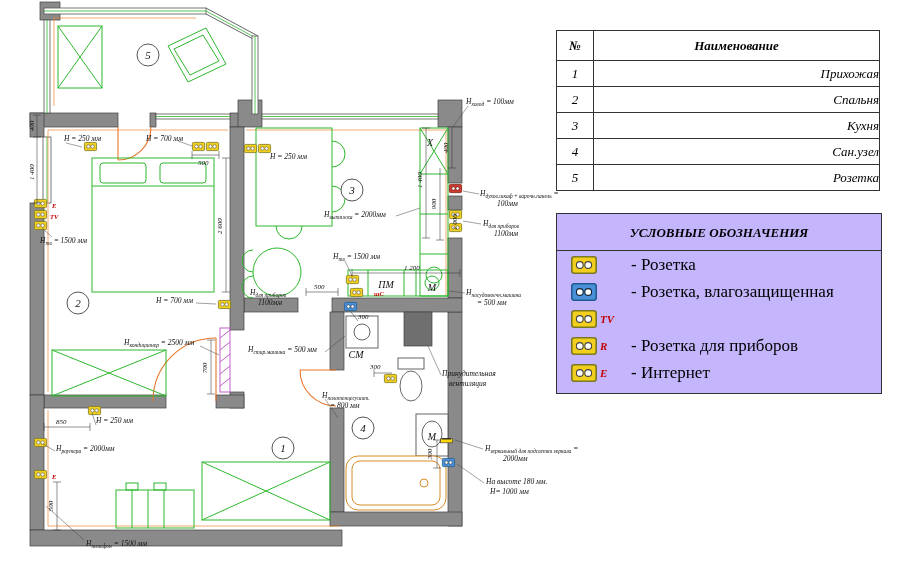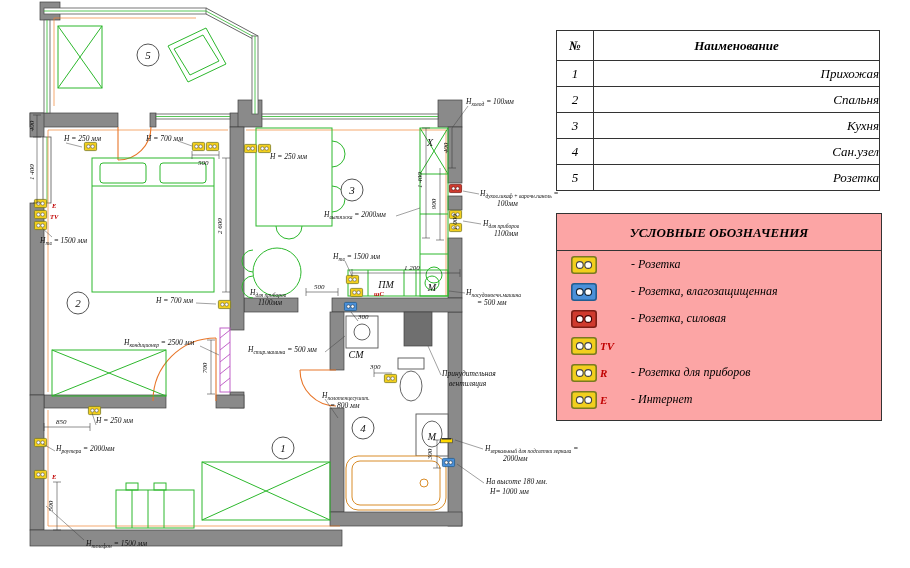--- a/index.html
+++ b/index.html
@@ -22,26 +22,26 @@
   .dtx{font-size:7px;font-style:italic}
   .mk{font-size:10px;font-style:italic;text-anchor:middle}
   .rm{font-size:11px;font-style:italic;text-anchor:middle}
   .rmc{fill:#fff;stroke:#555;stroke-width:1}
   .red{fill:#c00000;font-size:6.5px;font-style:italic;font-weight:bold}
   .rooms{position:absolute;left:556px;top:30px;width:324px;border-collapse:collapse;font-style:italic;font-size:13px;background:#fff}
   .rooms th,.rooms td{border:1px solid #333;height:25px;padding:0}
   .rooms th{font-weight:bold;font-style:italic;text-align:center;height:29px}
   .rooms td.num{width:36px;text-align:center}
   .rooms td.nm{padding-left:10px;text-align:right}
-  .legend{position:absolute;left:556px;top:213px;width:324px;border:1px solid #333;background:#fca5a5;padding-bottom:7px}
+  .legend{position:absolute;left:556px;top:213px;width:324px;border:1px solid #333;background:#c4b5fd;padding-bottom:7px}
   .lg-title{font-weight:bold;font-style:italic;font-size:13px;text-align:center;padding:11px 0 9px;border-bottom:1px solid #333}
   .lg-row{display:flex;align-items:center;height:27px;padding-left:14px}
   .lg-icon{width:52px;display:flex;align-items:center;gap:3px}
   .lg-tag{color:#c00000;font-weight:bold;font-style:italic;font-size:11px}
-  .lg-label{font-style:italic;font-size:12px;padding-left:8px;white-space:nowrap}
+  .lg-label{font-size:17px;padding-left:8px;white-space:nowrap}
 </style>
 </head>
 <body>
 
 <div id="stage">
 
 <svg width="910" height="568" viewBox="0 0 910 568" xmlns="http://www.w3.org/2000/svg">
   <defs>
     <g id="sockY">
           <rect x="0.4" y="0.4" width="12.2" height="8.2" rx="1.2" fill="#f2cf1d" stroke="#7a7a22" stroke-width="0.8"></rect>
@@ -429,28 +429,20 @@
     <span class="lg-icon">
           <svg width="26" height="18" viewBox="0 0 13 9">
             <use href="#sockB"></use>
           </svg>
         </span>
     <span class="lg-label">- Розетка, влагозащищенная</span>
   </div>
   <div class="lg-row">
     <span class="lg-icon">
           <svg width="26" height="18" viewBox="0 0 13 9">
-            <use href="#sockR"></use>
-          </svg>
-        </span>
-    <span class="lg-label">- Розетка, силовая</span>
-  </div>
-  <div class="lg-row">
-    <span class="lg-icon">
-          <svg width="26" height="18" viewBox="0 0 13 9">
             <use href="#sockY"></use>
           </svg>
           <span class="lg-tag">TV</span>
         </span>
   </div>
   <div class="lg-row">
     <span class="lg-icon">
           <svg width="26" height="18" viewBox="0 0 13 9">
             <use href="#sockY"></use>
           </svg>

